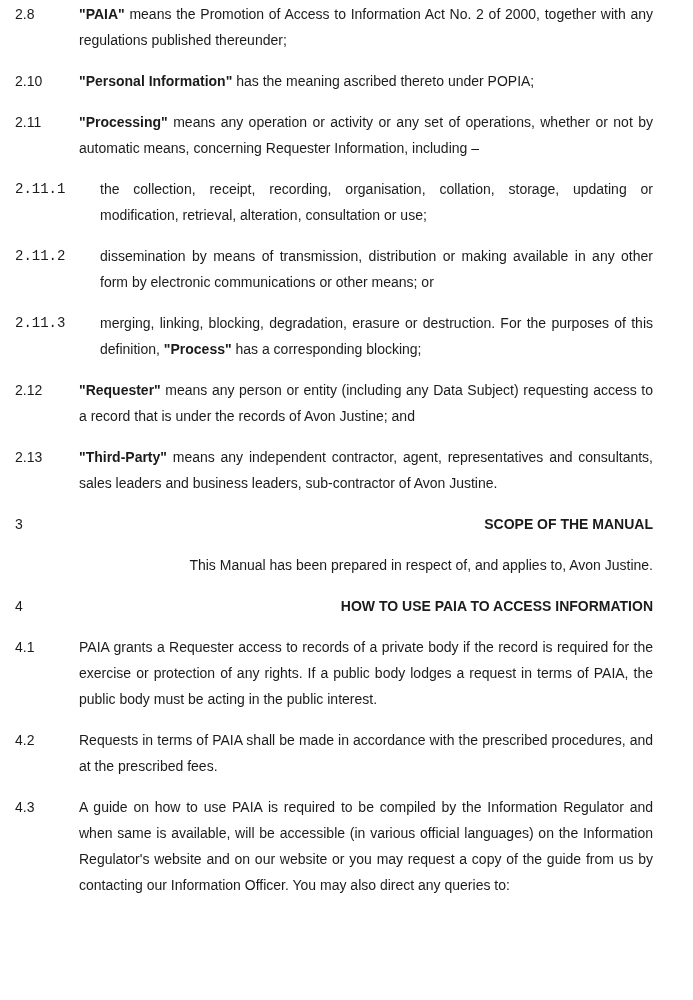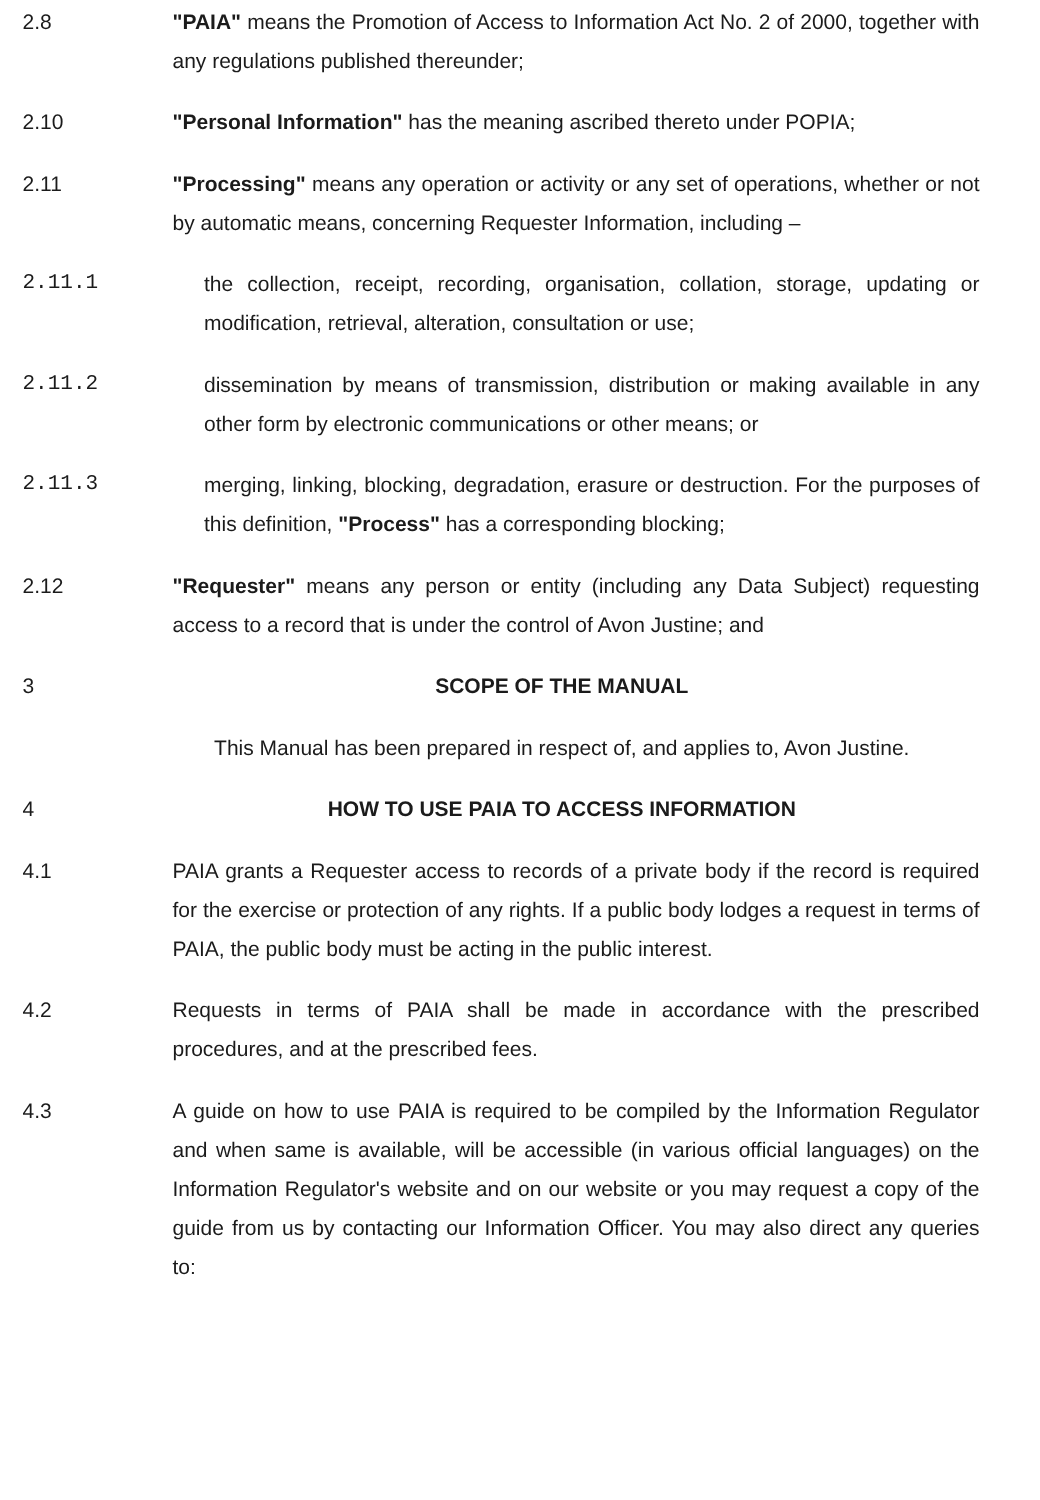--- a/index.html
+++ b/index.html
@@ -16,29 +16,28 @@
     height: 1000px;
     padding: 1px 40px 0 15px;
     background: #ffffff;
   }
   .para {
     display: flex;
     align-items: flex-start;
     margin-bottom: 15px;
     font-size: 14px;
     line-height: 26px;
-    gap: 36px;
   }
   .num { flex: 0 0 auto; white-space: nowrap; }
   .clause  > .num { width: 64px; }
   .sub     > .num { width: 85px; font-family: Liberation Mono, monospace; }
   .section > .num { width: 45px; }
   .body { flex: 1 1 auto; min-width: 0; }
   .clause > .body, .sub > .body { text-align: justify; }
-  .section > .body { text-align: center; }
+  .section > .body { text-align: right; }
   .heading > .body { font-weight: bold; }
   .italic > .body { font-style: italic; }
   b { font-weight: bold; }
 </style>
 </head>
 <body>
 
 <main class="page">
   <div id="doc">
       <div class="para clause">
@@ -60,21 +59,25 @@
       <div class="para sub">
         <span class="num">2.11.2</span>
         <div class="body"><span>dissemination by means of transmission, distribution or making available in any other form by electronic communications or other means; or</span></div>
       </div>
       <div class="para sub">
         <span class="num">2.11.3</span>
         <div class="body"><span>merging, linking, blocking, degradation, erasure or destruction.  For the purposes of this definition, </span><b>"Process"</b><span> has a corresponding blocking;</span></div>
       </div>
       <div class="para clause">
         <span class="num">2.12</span>
-        <div class="body"><b>"Requester"</b><span> means any person or entity (including any Data Subject) requesting access to a record that is under the control of Avon Justine; and</span></div>
+        <div class="body"><b>"Requester"</b><span> means any person or entity (including any Data Subject) requesting access to a record that is under the records of Avon Justine; and</span></div>
+      </div>
+      <div class="para clause">
+        <span class="num">2.13</span>
+        <div class="body"><b>"Third-Party"</b><span> means any independent contractor, agent, representatives and consultants, sales leaders and business leaders, sub-contractor of Avon Justine.</span></div>
       </div>
       <div class="para section heading">
         <span class="num">3</span>
         <div class="body"><b>SCOPE OF THE MANUAL</b></div>
       </div>
       <div class="para section">
         <span class="num"></span>
         <div class="body"><span>This Manual has been prepared in respect of, and applies to, Avon Justine.</span></div>
       </div>
       <div class="para section heading">

